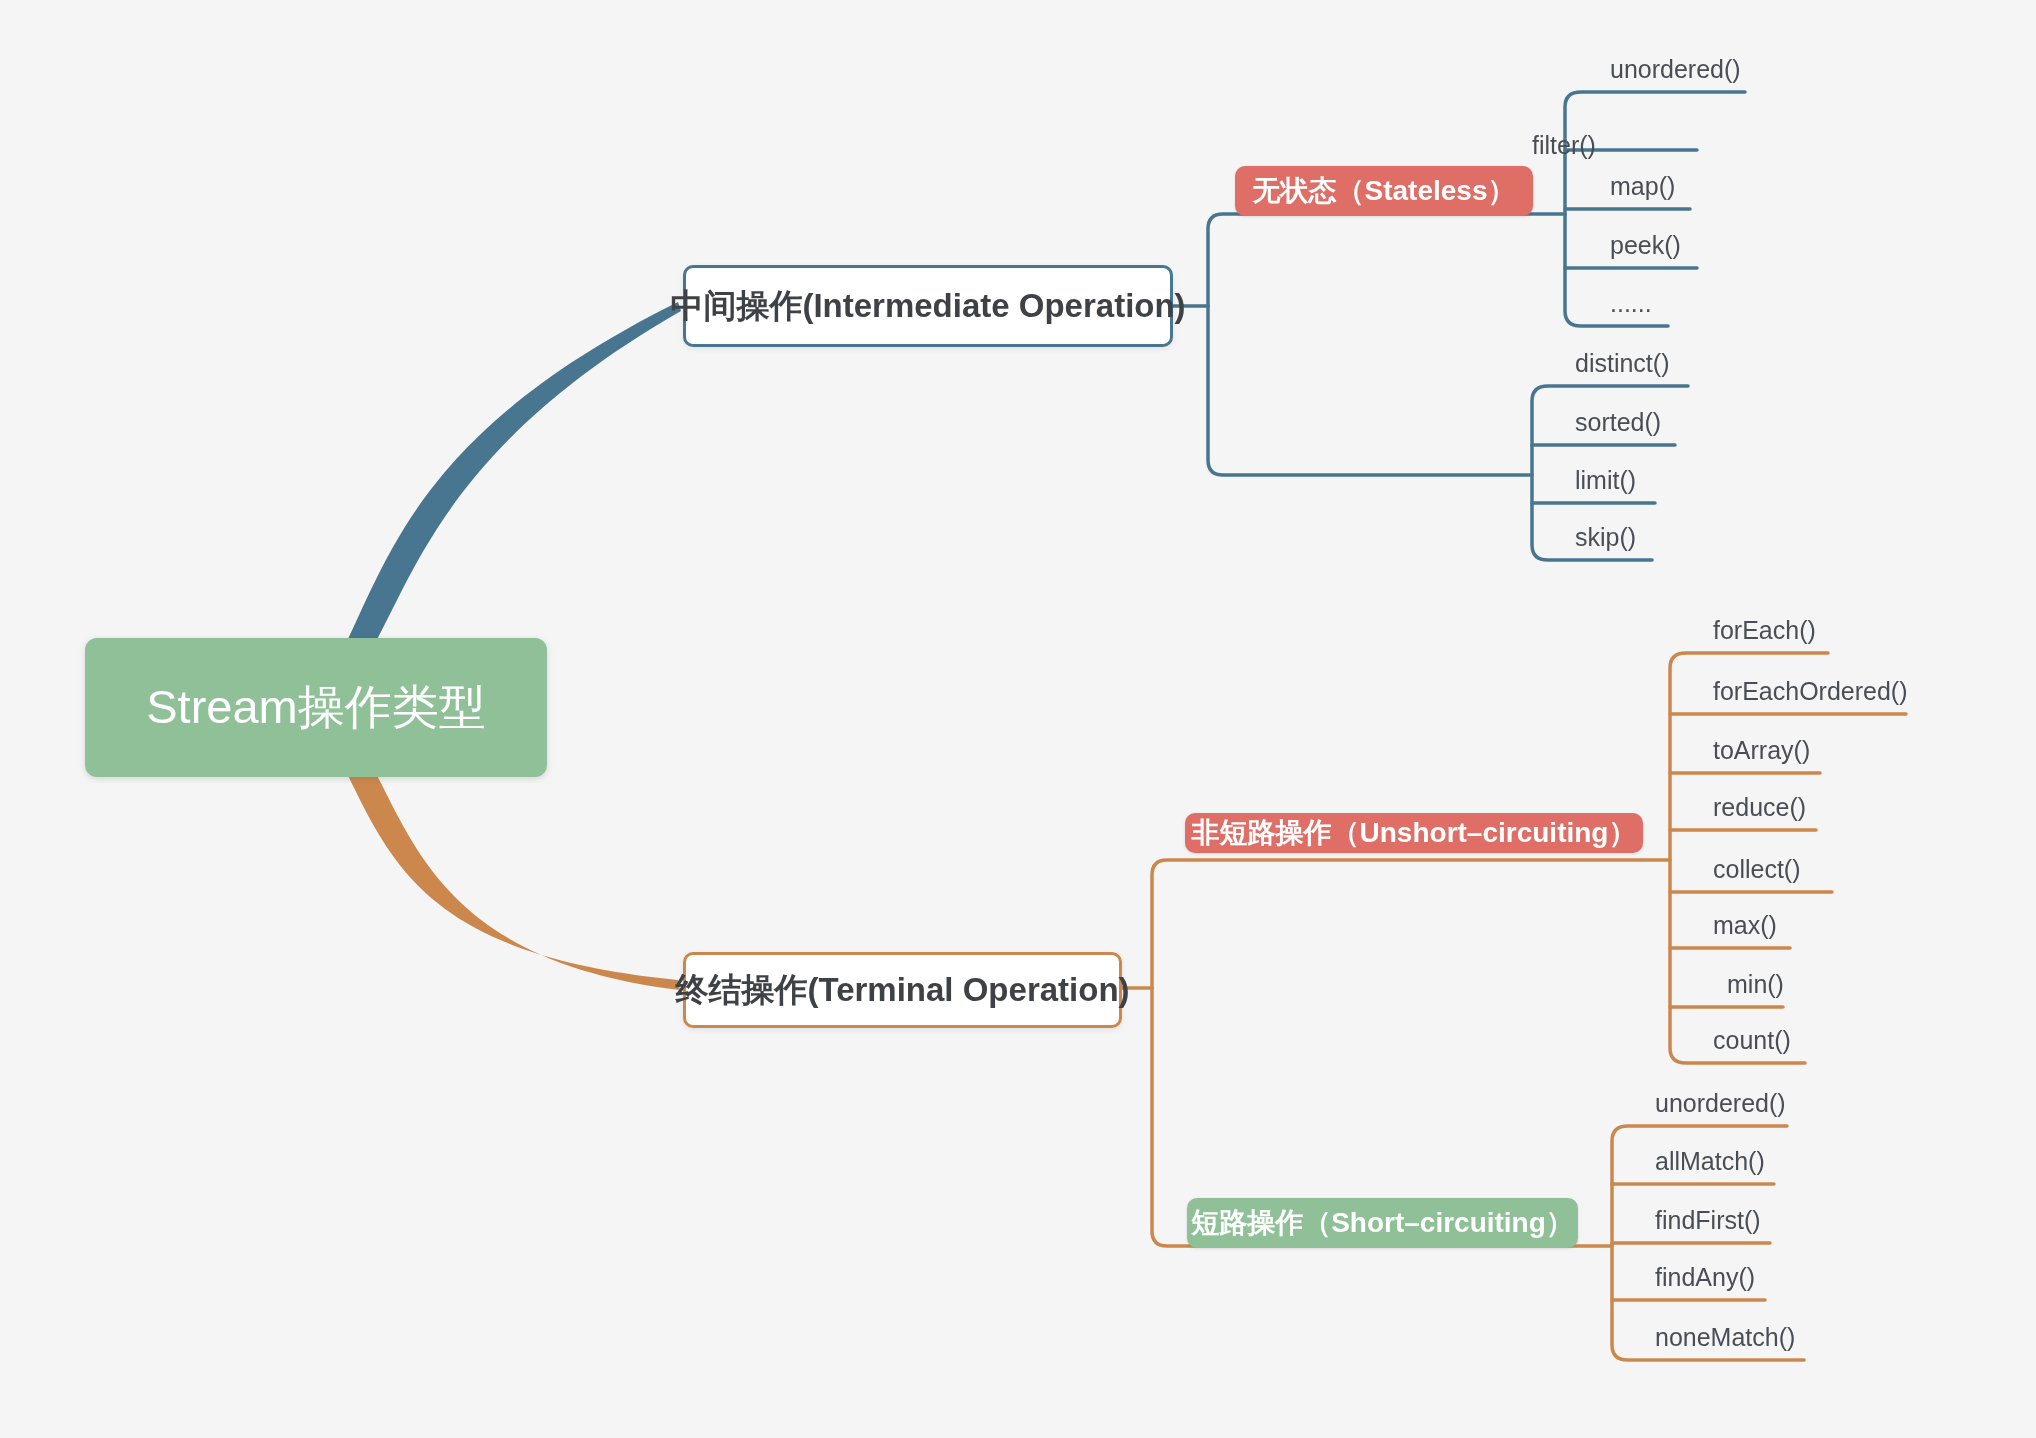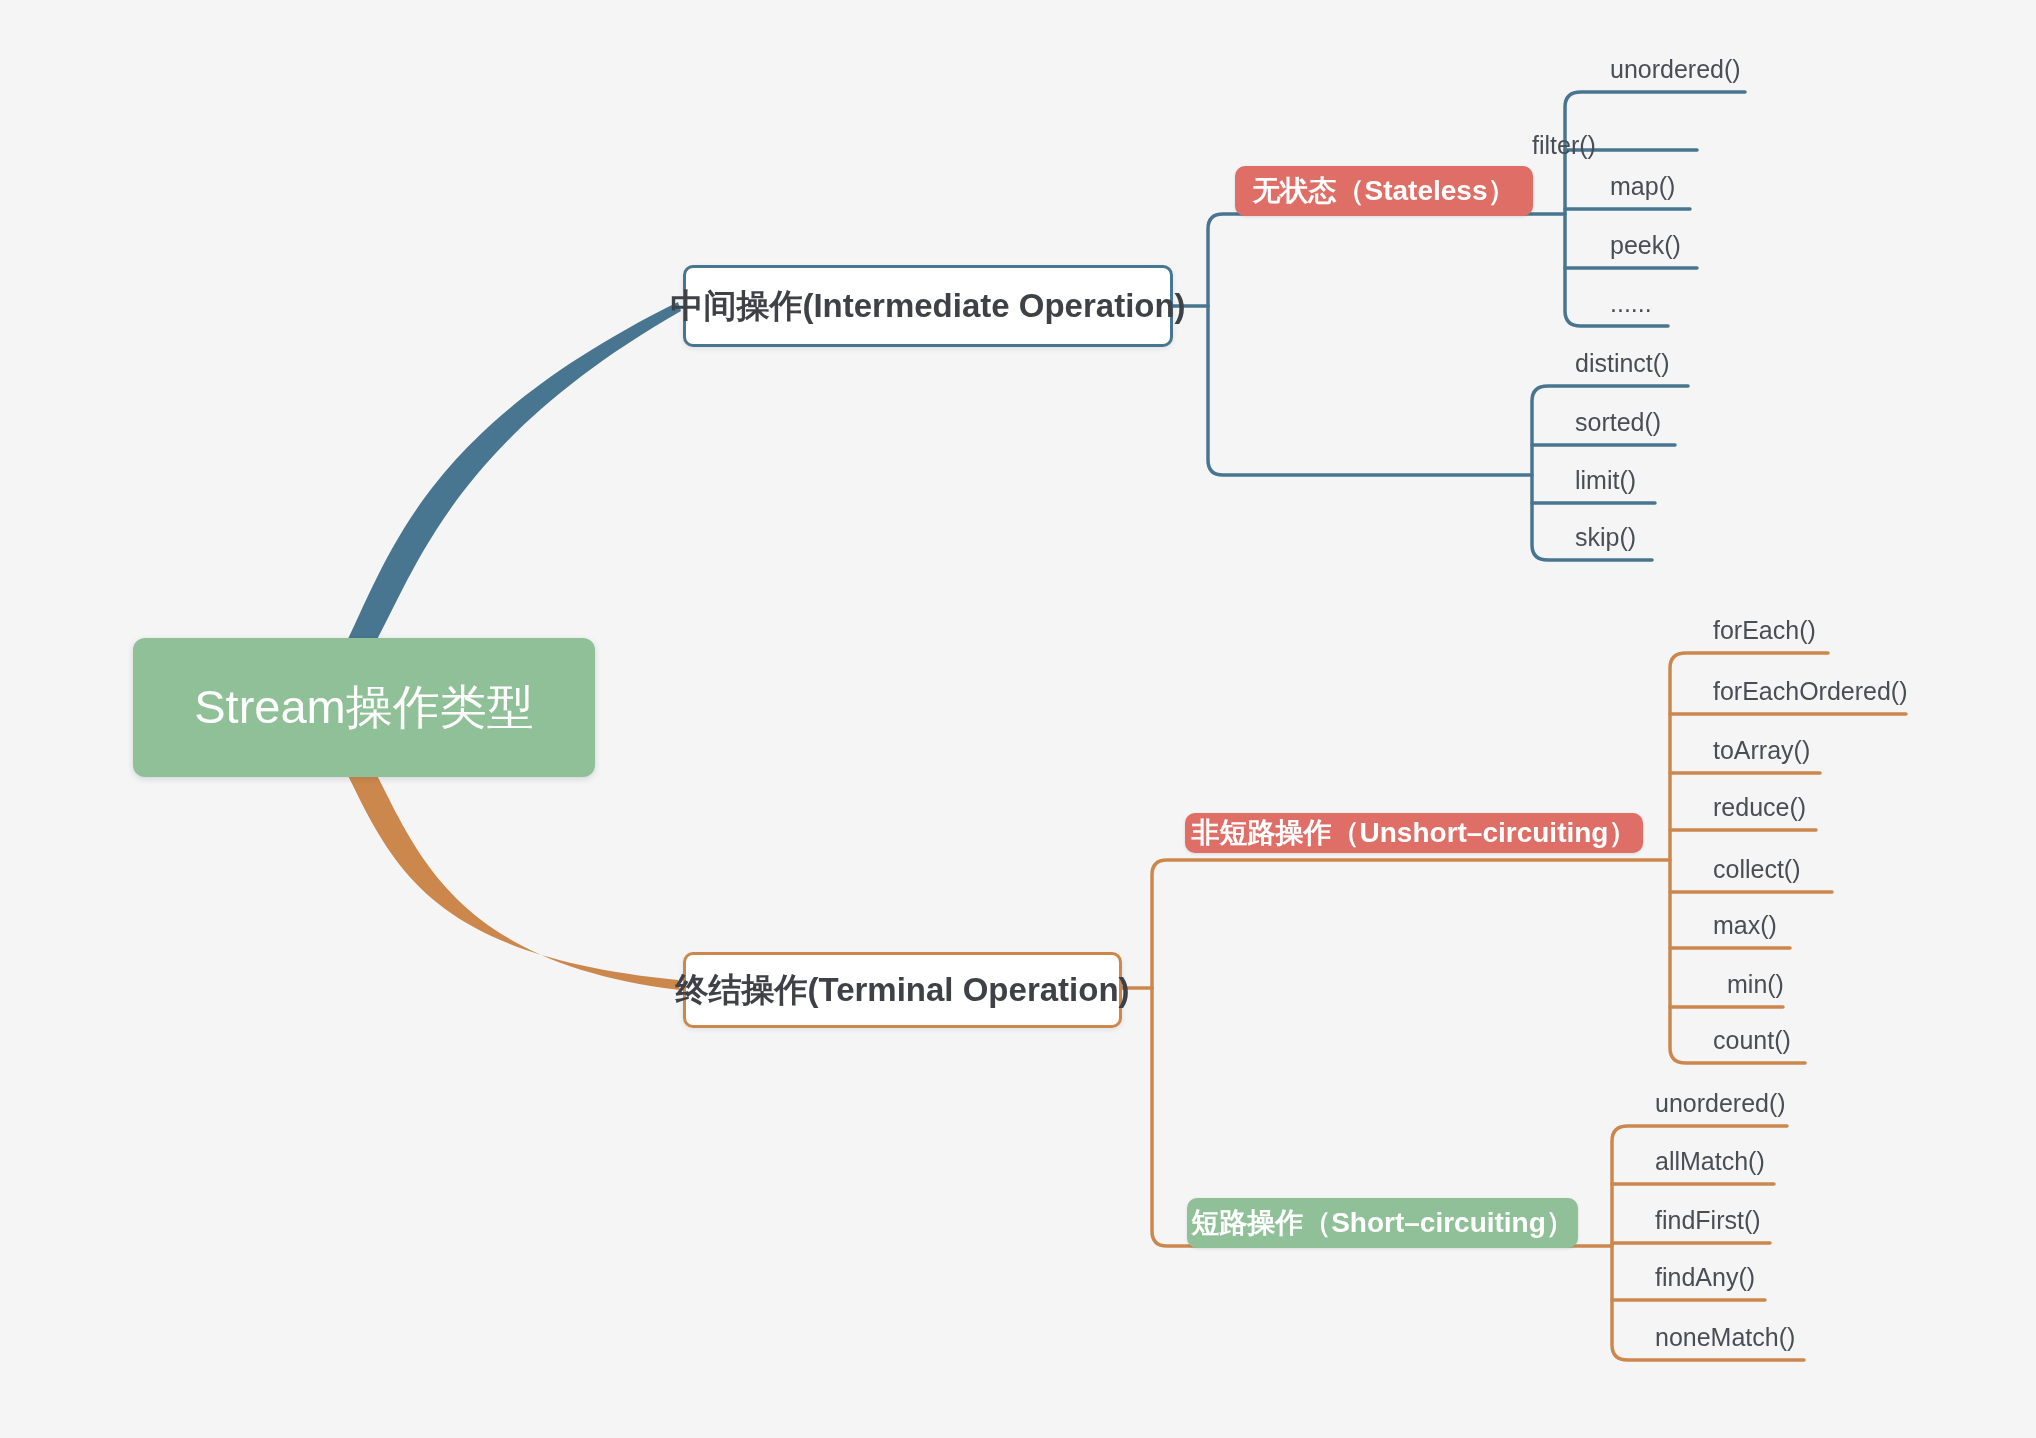--- a/index.html
+++ b/index.html
@@ -18,21 +18,20 @@
   .topic{
     position:absolute;z-index:2;
     display:flex;align-items:center;justify-content:center;
     box-sizing:border-box;white-space:nowrap;
   }
   .root-topic{
     background:#8FC097;color:#FFFFFF;
     border-radius:12px;
     font-size:47px;font-weight:500;
     box-shadow:0 2px 6px rgba(60,70,80,.18);
-    margin-left:48px;
   }
   .main-topic{
     background:#FFFFFF;color:#3E4247;
     border-radius:10px;
     font-size:33px;font-weight:700;
     box-shadow:0 2px 5px rgba(60,70,80,.10);
   }
   .border-blue{border:3px solid #48758F;}
   .border-orange{border:3px solid #CC884C;}
   .pill{

